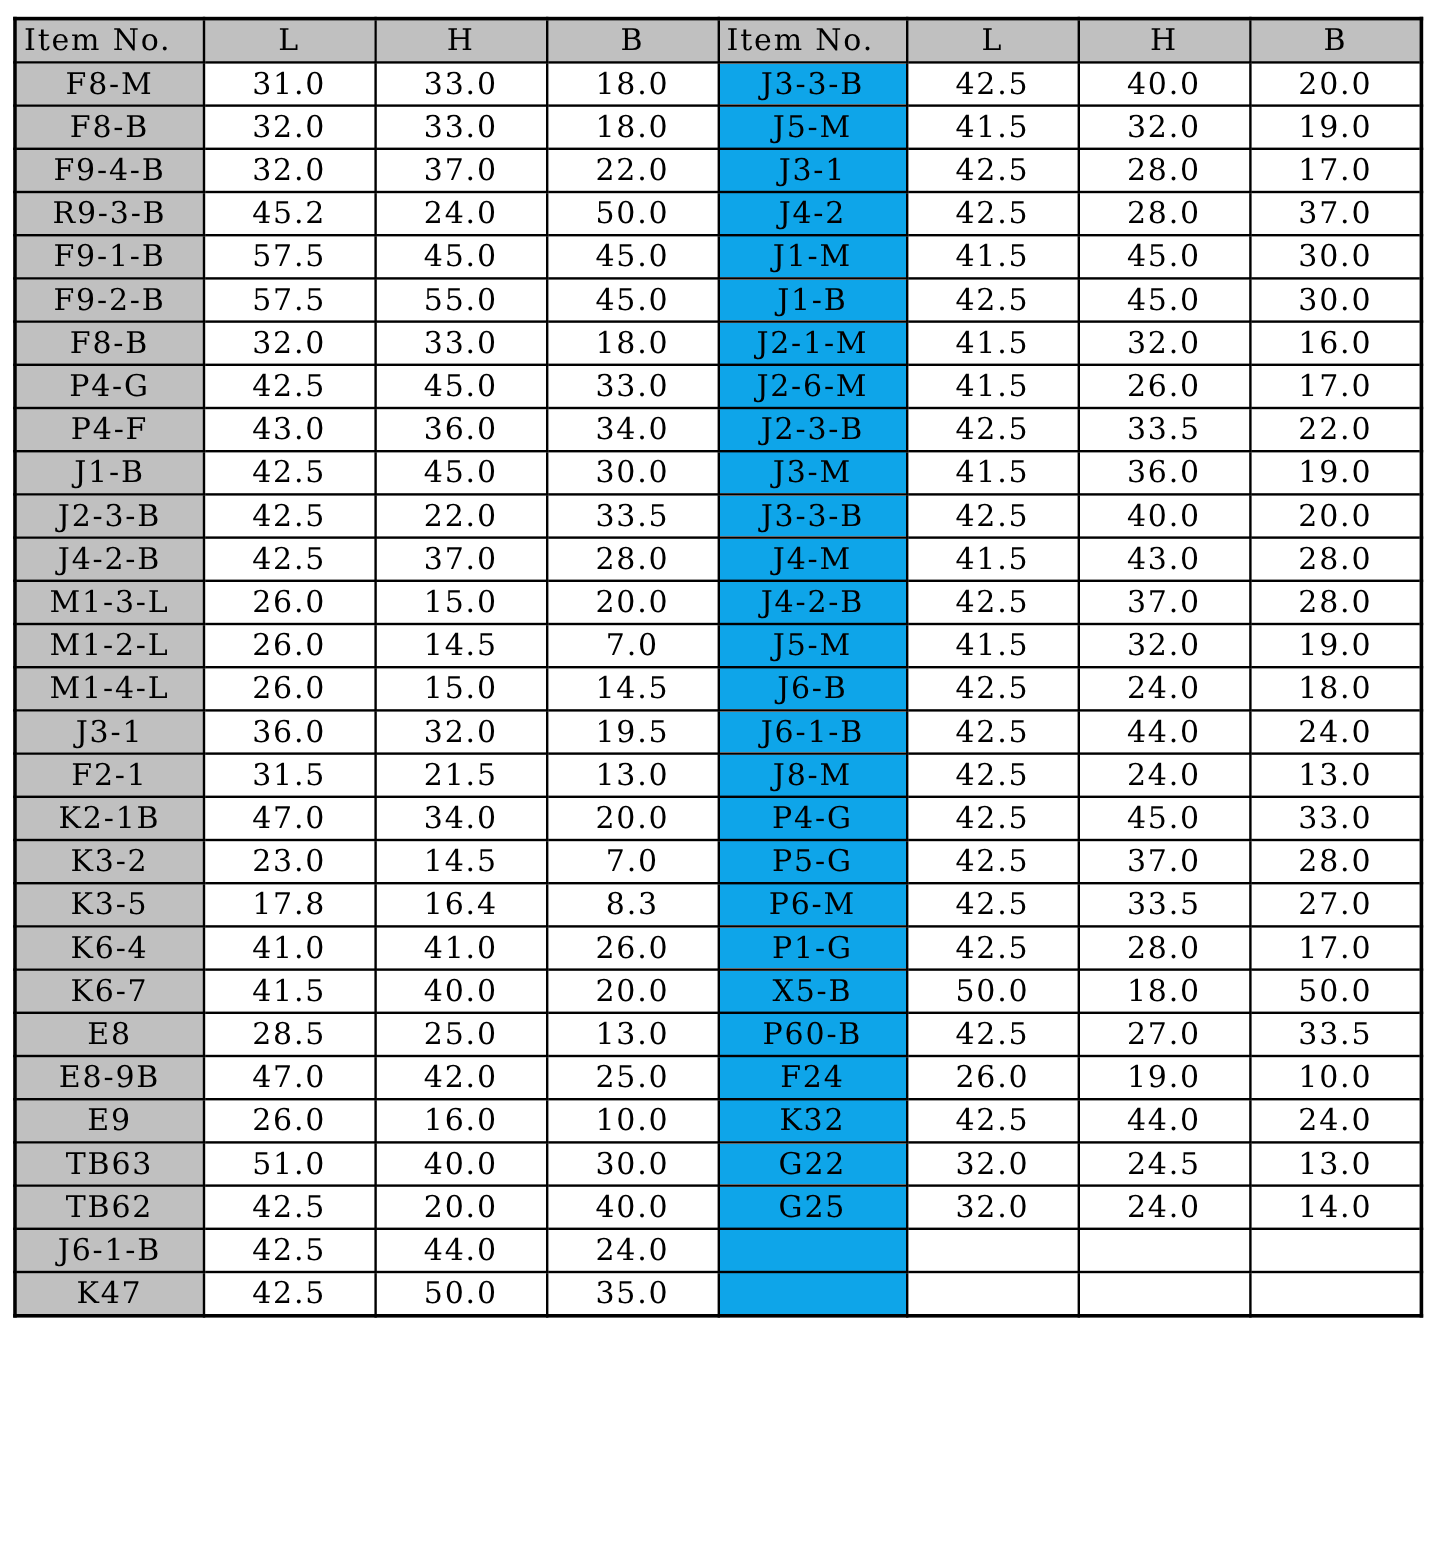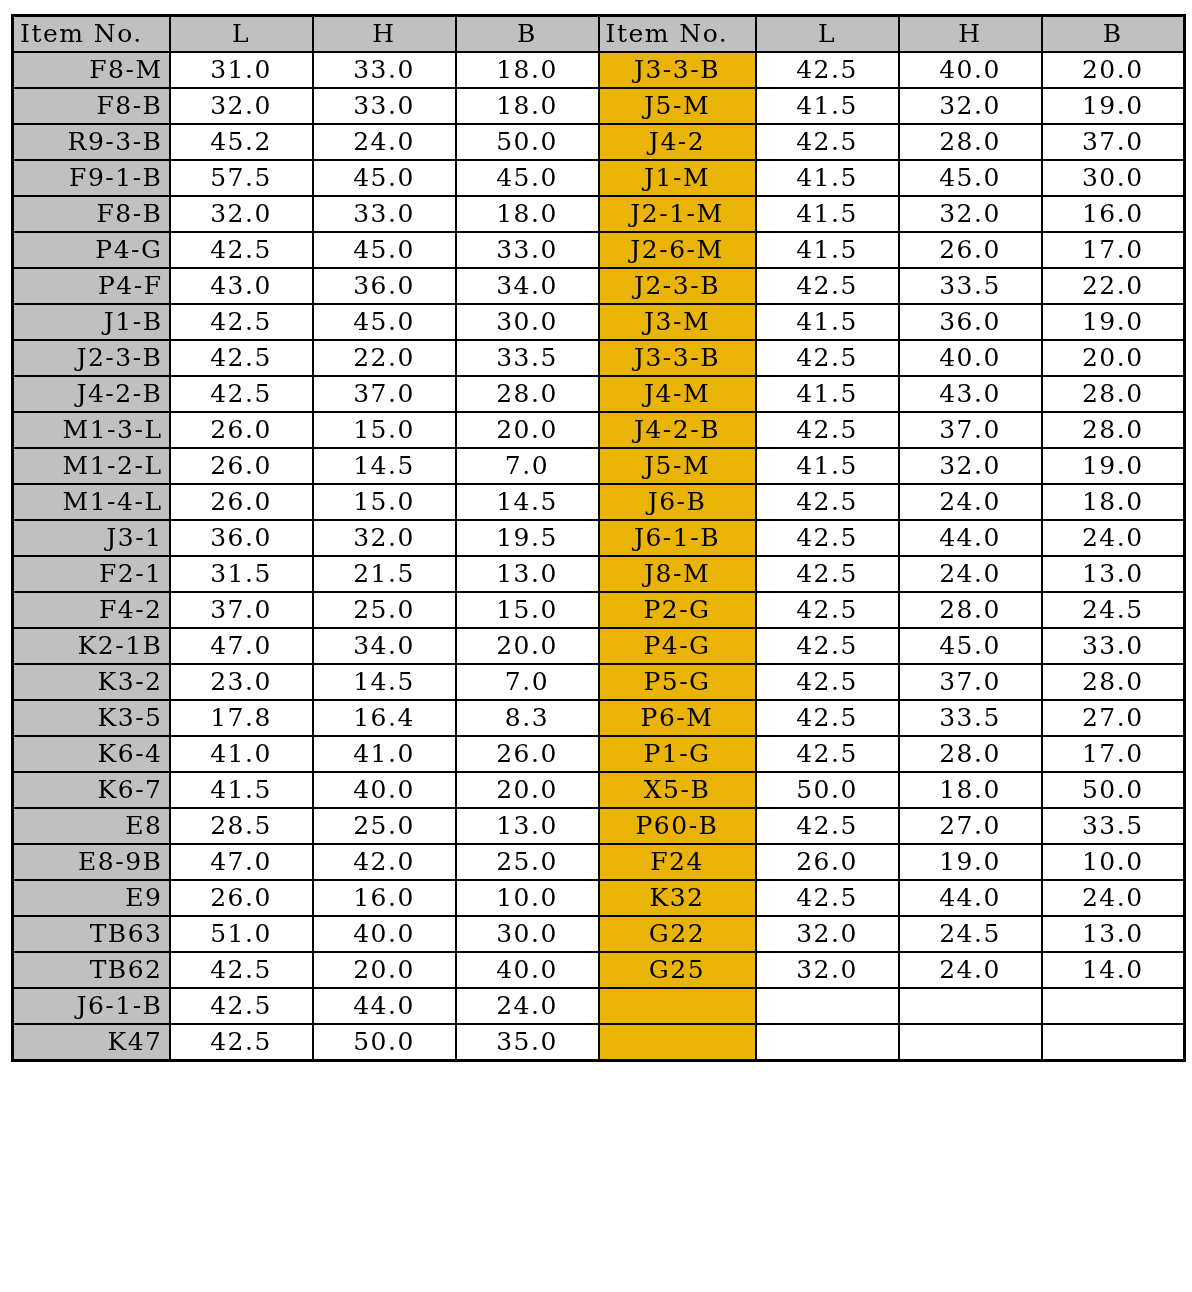--- a/index.html
+++ b/index.html
@@ -51,24 +51,24 @@
   tr.hdr td.item-hdr {
     text-align: left;
   }
   tr.hdr td.item-hdr-right {
     text-align: left;
   }
 
   
   td.item {
     background: #c0c0c0;
-    text-align: right;
+    text-align: center;
   }
   td.item-c {
-    background: #eab308;
+    background: #0ea5e9;
     text-align: center;
   }
   
   td.num {
     background: #ffffff;
     text-align: center;
   }
 </style>
 </head>
 <body>
@@ -112,36 +112,56 @@
           <td class="item">F8-B</td>
           <td class="num">32.0</td>
           <td class="num">33.0</td>
           <td class="num">18.0</td>
           <td class="item-c">J5-M</td>
           <td class="num">41.5</td>
           <td class="num">32.0</td>
           <td class="num">19.0</td>
         </tr>
         <tr>
+          <td class="item">F9-4-B</td>
+          <td class="num">32.0</td>
+          <td class="num">37.0</td>
+          <td class="num">22.0</td>
+          <td class="item-c">J3-1</td>
+          <td class="num">42.5</td>
+          <td class="num">28.0</td>
+          <td class="num">17.0</td>
+        </tr>
+        <tr>
           <td class="item">R9-3-B</td>
           <td class="num">45.2</td>
           <td class="num">24.0</td>
           <td class="num">50.0</td>
           <td class="item-c">J4-2</td>
           <td class="num">42.5</td>
           <td class="num">28.0</td>
           <td class="num">37.0</td>
         </tr>
         <tr>
           <td class="item">F9-1-B</td>
           <td class="num">57.5</td>
           <td class="num">45.0</td>
           <td class="num">45.0</td>
           <td class="item-c">J1-M</td>
           <td class="num">41.5</td>
+          <td class="num">45.0</td>
+          <td class="num">30.0</td>
+        </tr>
+        <tr>
+          <td class="item">F9-2-B</td>
+          <td class="num">57.5</td>
+          <td class="num">55.0</td>
+          <td class="num">45.0</td>
+          <td class="item-c">J1-B</td>
+          <td class="num">42.5</td>
           <td class="num">45.0</td>
           <td class="num">30.0</td>
         </tr>
         <tr>
           <td class="item">F8-B</td>
           <td class="num">32.0</td>
           <td class="num">33.0</td>
           <td class="num">18.0</td>
           <td class="item-c">J2-1-M</td>
           <td class="num">41.5</td>
@@ -242,30 +262,20 @@
           <td class="item">F2-1</td>
           <td class="num">31.5</td>
           <td class="num">21.5</td>
           <td class="num">13.0</td>
           <td class="item-c">J8-M</td>
           <td class="num">42.5</td>
           <td class="num">24.0</td>
           <td class="num">13.0</td>
         </tr>
         <tr>
-          <td class="item">F4-2</td>
-          <td class="num">37.0</td>
-          <td class="num">25.0</td>
-          <td class="num">15.0</td>
-          <td class="item-c">P2-G</td>
-          <td class="num">42.5</td>
-          <td class="num">28.0</td>
-          <td class="num">24.5</td>
-        </tr>
-        <tr>
           <td class="item">K2-1B</td>
           <td class="num">47.0</td>
           <td class="num">34.0</td>
           <td class="num">20.0</td>
           <td class="item-c">P4-G</td>
           <td class="num">42.5</td>
           <td class="num">45.0</td>
           <td class="num">33.0</td>
         </tr>
         <tr>

